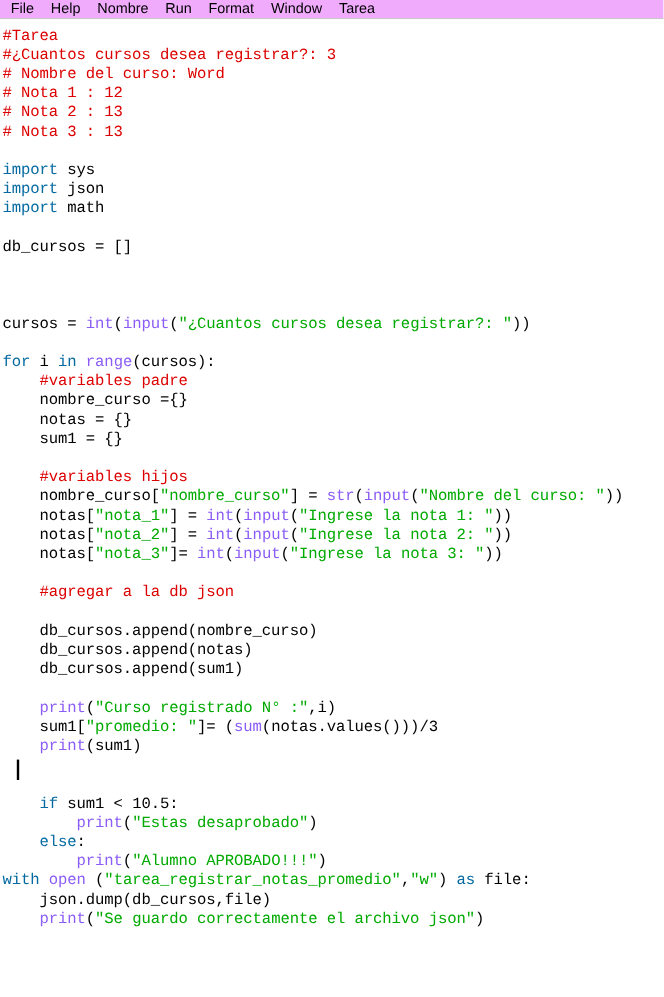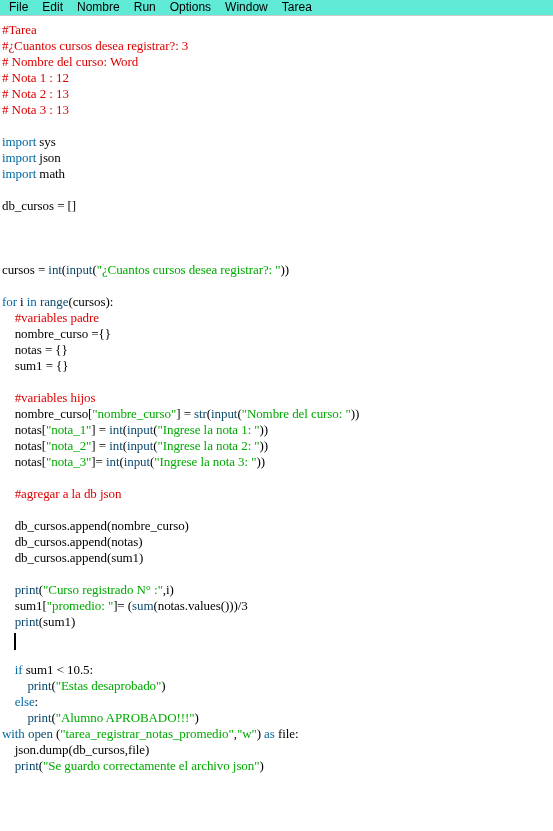--- a/index.html
+++ b/index.html
@@ -11,21 +11,21 @@
     width: 553px;
     height: 831px;
     overflow: hidden;
     font-family: "Liberation Sans", sans-serif;
     -webkit-font-smoothing: none;
   }
 
   
   #menubar {
     height: 16px;
-    background: #5eead4;
+    background: #f0abfc;
     border-bottom: 1px solid #c9c9c9;
     display: flex;
     align-items: center;
     padding: 0 2px;
     box-sizing: border-box;
   }
   .menu-item {
     font-family: "Liberation Sans", sans-serif;
     font-size: 12px;
     line-height: 15px;
@@ -38,57 +38,57 @@
   
   #code-area {
     position: relative;
     background: #ffffff;
     height: 814px;
     overflow: hidden;
     padding-top: 6px;
     box-sizing: border-box;
   }
   #code {
-    font-family: Liberation Serif, serif;
+    font-family: Liberation Mono, monospace;
     font-size: 13px;
     line-height: 16px;
     letter-spacing: -0.08px;
     color: #000000;
     white-space: pre;
     padding-left: 2px;
     margin: 0;
   }
   .line { height: 16px; white-space: pre; }
 
   
   .kw   { color: #0369a1; }          
-  .bi   { color: #0c4a6e; }          
+  .bi   { color: #8b5cf6; }          
   .str  { color: #00aa00; }          
   .cmt  { color: #dd0000; }          
   .pln  { color: #000000; }
 
   
   #caret {
     position: absolute;
     left: 14px;
     top: 621px;
     width: 2px;
     height: 17px;
     background: #000000;
   }
 </style>
 </head>
 <body>
 
 <div id="menubar">
     <div class="menu-item">File</div>
-    <div class="menu-item">Edit</div>
+    <div class="menu-item">Help</div>
     <div class="menu-item">Nombre</div>
     <div class="menu-item">Run</div>
-    <div class="menu-item">Options</div>
+    <div class="menu-item">Format</div>
     <div class="menu-item">Window</div>
     <div class="menu-item">Tarea</div>
   </div>
 
 <div id="code-area">
   <div id="code"><div class="line"><span class="cmt">#Tarea</span></div><div class="line"><span class="cmt">#¿Cuantos cursos desea registrar?: 3</span></div><div class="line"><span class="cmt"># Nombre del curso: Word</span></div><div class="line"><span class="cmt"># Nota 1 : 12</span></div><div class="line"><span class="cmt"># Nota 2 : 13</span></div><div class="line"><span class="cmt"># Nota 3 : 13</span></div><div class="line">&nbsp;</div><div class="line"><span class="kw">import</span><span class="pln"> sys</span></div><div class="line"><span class="kw">import</span><span class="pln"> json</span></div><div class="line"><span class="kw">import</span><span class="pln"> math</span></div><div class="line">&nbsp;</div><div class="line"><span class="pln">db_cursos = []</span></div><div class="line">&nbsp;</div><div class="line">&nbsp;</div><div class="line">&nbsp;</div><div class="line"><span class="pln">cursos = </span><span class="bi">int</span><span class="pln">(</span><span class="bi">input</span><span class="pln">(</span><span class="str">"¿Cuantos cursos desea registrar?: "</span><span class="pln">))</span></div><div class="line">&nbsp;</div><div class="line"><span class="kw">for</span><span class="pln"> i </span><span class="kw">in</span><span class="pln"> </span><span class="bi">range</span><span class="pln">(cursos):</span></div><div class="line"><span class="pln">    </span><span class="cmt">#variables padre</span></div><div class="line"><span class="pln">    nombre_curso ={}</span></div><div class="line"><span class="pln">    notas = {}</span></div><div class="line"><span class="pln">    sum1 = {}</span></div><div class="line">&nbsp;</div><div class="line"><span class="pln">    </span><span class="cmt">#variables hijos</span></div><div class="line"><span class="pln">    nombre_curso[</span><span class="str">"nombre_curso"</span><span class="pln">] = </span><span class="bi">str</span><span class="pln">(</span><span class="bi">input</span><span class="pln">(</span><span class="str">"Nombre del curso: "</span><span class="pln">))</span></div><div class="line"><span class="pln">    notas[</span><span class="str">"nota_1"</span><span class="pln">] = </span><span class="bi">int</span><span class="pln">(</span><span class="bi">input</span><span class="pln">(</span><span class="str">"Ingrese la nota 1: "</span><span class="pln">))</span></div><div class="line"><span class="pln">    notas[</span><span class="str">"nota_2"</span><span class="pln">] = </span><span class="bi">int</span><span class="pln">(</span><span class="bi">input</span><span class="pln">(</span><span class="str">"Ingrese la nota 2: "</span><span class="pln">))</span></div><div class="line"><span class="pln">    notas[</span><span class="str">"nota_3"</span><span class="pln">]= </span><span class="bi">int</span><span class="pln">(</span><span class="bi">input</span><span class="pln">(</span><span class="str">"Ingrese la nota 3: "</span><span class="pln">))</span></div><div class="line">&nbsp;</div><div class="line"><span class="pln">    </span><span class="cmt">#agregar a la db json</span></div><div class="line">&nbsp;</div><div class="line"><span class="pln">    db_cursos.append(nombre_curso)</span></div><div class="line"><span class="pln">    db_cursos.append(notas)</span></div><div class="line"><span class="pln">    db_cursos.append(sum1)</span></div><div class="line">&nbsp;</div><div class="line"><span class="pln">    </span><span class="bi">print</span><span class="pln">(</span><span class="str">"Curso registrado N° :"</span><span class="pln">,i)</span></div><div class="line"><span class="pln">    sum1[</span><span class="str">"promedio: "</span><span class="pln">]= (</span><span class="bi">sum</span><span class="pln">(notas.values()))/3</span></div><div class="line"><span class="pln">    </span><span class="bi">print</span><span class="pln">(sum1)</span></div><div class="line">&nbsp;</div><div class="line">&nbsp;</div><div class="line"><span class="pln">    </span><span class="kw">if</span><span class="pln"> sum1 &lt; 10.5:</span></div><div class="line"><span class="pln">        </span><span class="bi">print</span><span class="pln">(</span><span class="str">"Estas desaprobado"</span><span class="pln">)</span></div><div class="line"><span class="pln">    </span><span class="kw">else</span><span class="pln">:</span></div><div class="line"><span class="pln">        </span><span class="bi">print</span><span class="pln">(</span><span class="str">"Alumno APROBADO!!!"</span><span class="pln">)</span></div><div class="line"><span class="kw">with</span><span class="pln"> </span><span class="bi">open</span><span class="pln"> (</span><span class="str">"tarea_registrar_notas_promedio"</span><span class="pln">,</span><span class="str">"w"</span><span class="pln">) </span><span class="kw">as</span><span class="pln"> file:</span></div><div class="line"><span class="pln">    json.dump(db_cursos,file)</span></div><div class="line"><span class="pln">    </span><span class="bi">print</span><span class="pln">(</span><span class="str">"Se guardo correctamente el archivo json"</span><span class="pln">)</span></div></div>
   <div id="caret" style="top: 617px;"></div>
 </div>
 
 </body></html>

